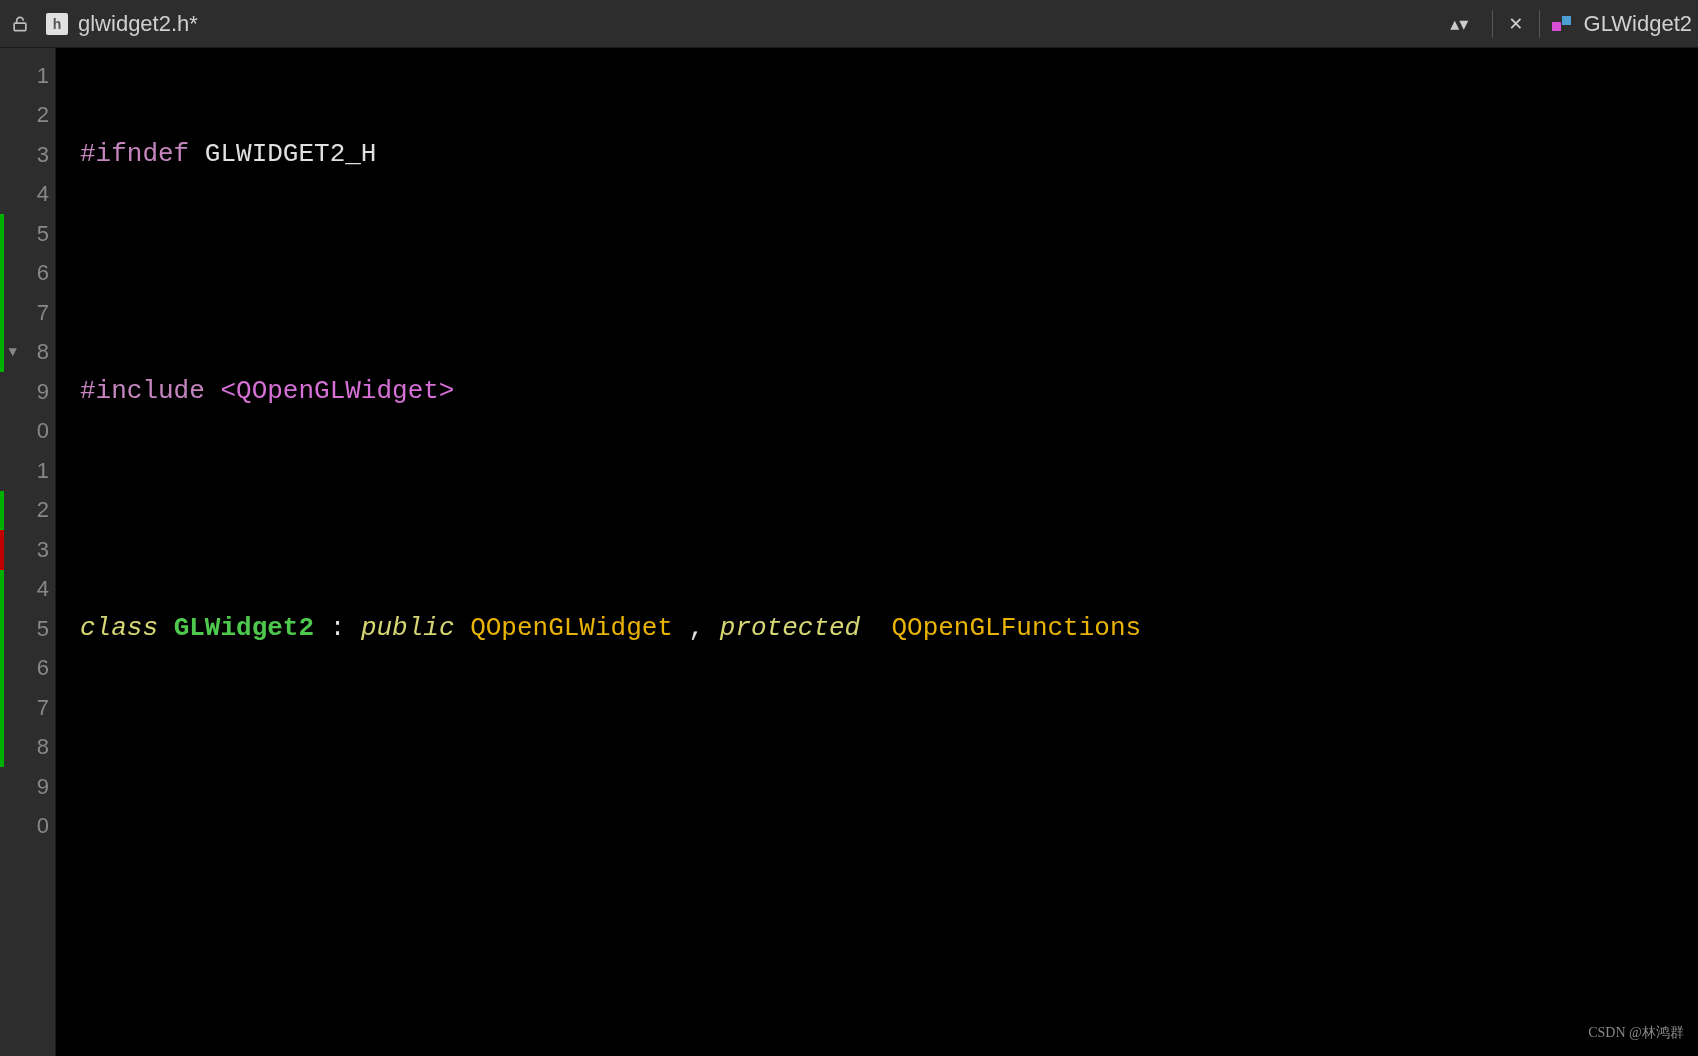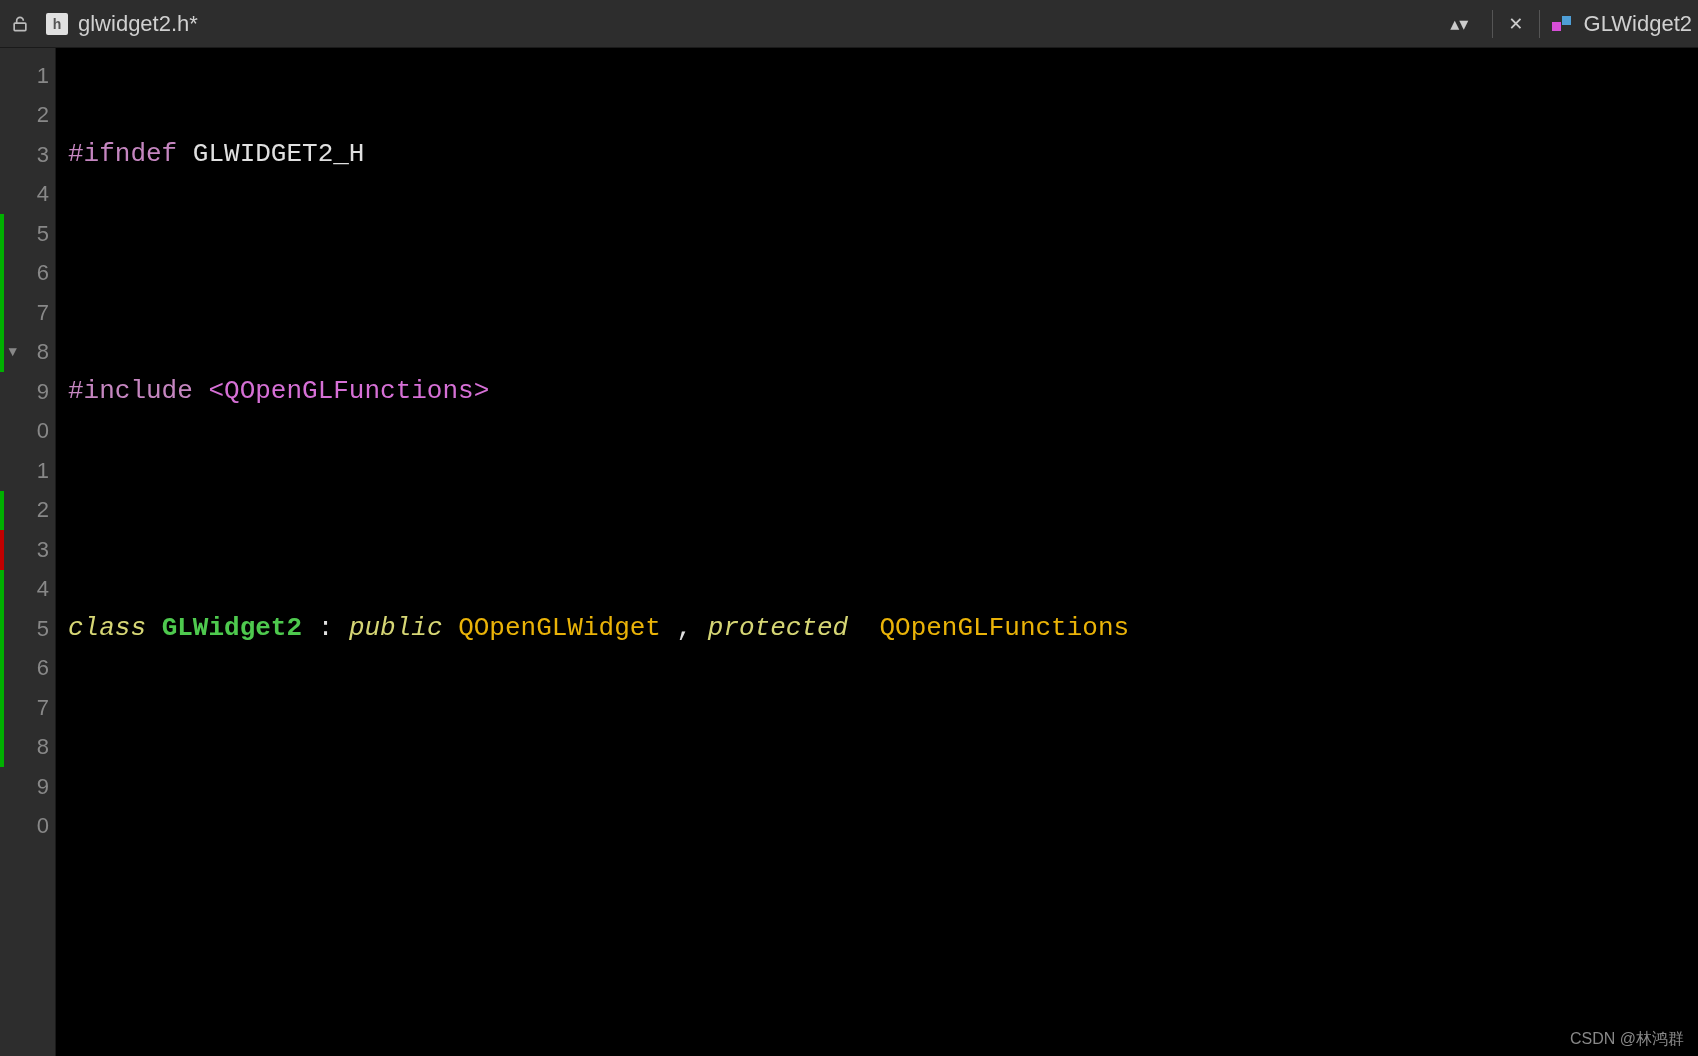--- a/index.html
+++ b/index.html
@@ -96,40 +96,40 @@
     bottom: 0;
     width: 4px;
   }
   .change-green { background: #00b000; }
   .change-red { background: #c00000; }
   .fold {
     color: #888; font-size: 14px;
     position: absolute; right: 38px;
   }
   .code {
-    padding: 8px 0 0 12px;
+    padding: 8px 0 0 24px;
     line-height: 39.5px;
     white-space: pre;
   }
   .code-line { height: 39.5px; position: relative; }
   .tok-prep   { color: #c586c0; }
   .tok-macro  { color: #e0e0e0; }
   .tok-macro-b{ color: #e0e0e0; font-weight: bold; }
   .tok-inc    { color: #c586c0; }
   .tok-incstr { color: #d670d6; }
   .tok-comment{ color: #3fbfbf; }
   .tok-kw     { color: #d6d675; font-style: italic; }
   .tok-class  { color: #4ec94e; font-weight: bold; }
   .tok-type   { color: #eab308; }
   .tok-plain  { color: #e0e0e0; }
   .watermark {
     position: absolute;
-    bottom: 6px; right: 14px;
-    font-family: Liberation Sans, sans-serif;
-    font-size: 16px;
+    bottom: 14px; right: 14px;
+    font-family: Liberation Serif, serif;
+    font-size: 14px;
     color: #888;
   }
 </style>
 </head>
 <body>
 
 <div class="toolbar">
   <div class="toolbar-icon">
     <svg viewBox="0 0 24 24" width="20" height="20" fill="none" stroke="#bbb" stroke-width="2">
       <rect x="5" y="11" width="14" height="9" rx="1"></rect>
@@ -224,21 +224,21 @@
       <div class="gutter-row">
         <span class="line-num">9</span>
       </div>
       <div class="gutter-row">
         <span class="line-num">0</span>
       </div>
     </div>
   <div class="code">
     <div class="code-line"><span class="tok-prep">#ifndef</span><span class="tok-plain"> </span><span class="tok-macro">GLWIDGET2_H</span></div>
     <div class="code-line"></div>
-    <div class="code-line"><span class="tok-inc">#include</span><span class="tok-plain"> </span><span class="tok-incstr">&lt;QOpenGLFunctions&gt;</span></div>
+    <div class="code-line"><span class="tok-inc">#include</span><span class="tok-plain"> </span><span class="tok-incstr">&lt;QOpenGLWidget&gt;</span></div>
     <div class="code-line"></div>
     <div class="code-line"><span class="tok-kw">class</span><span> </span><span class="tok-class">GLWidget2</span><span> </span><span class="tok-plain">:</span><span> </span><span class="tok-kw">public</span><span> </span><span class="tok-type">QOpenGLWidget</span><span> </span><span class="tok-plain">,</span><span> </span><span class="tok-kw">protected</span><span>  </span><span class="tok-type">QOpenGLFunctions</span></div>
     
     
     
     
     
     
     
     

